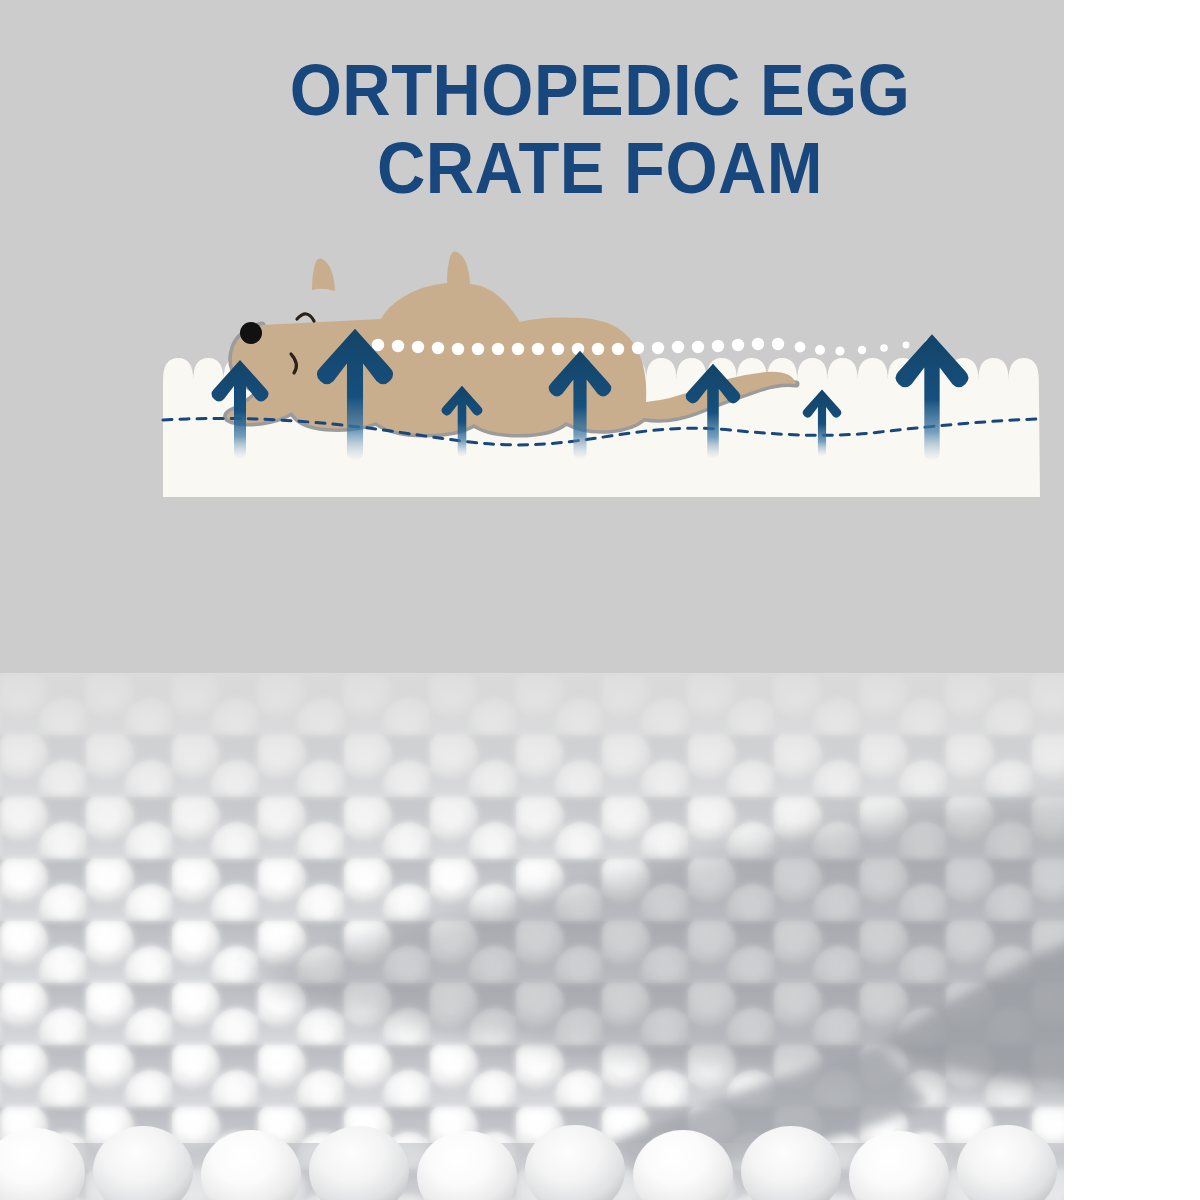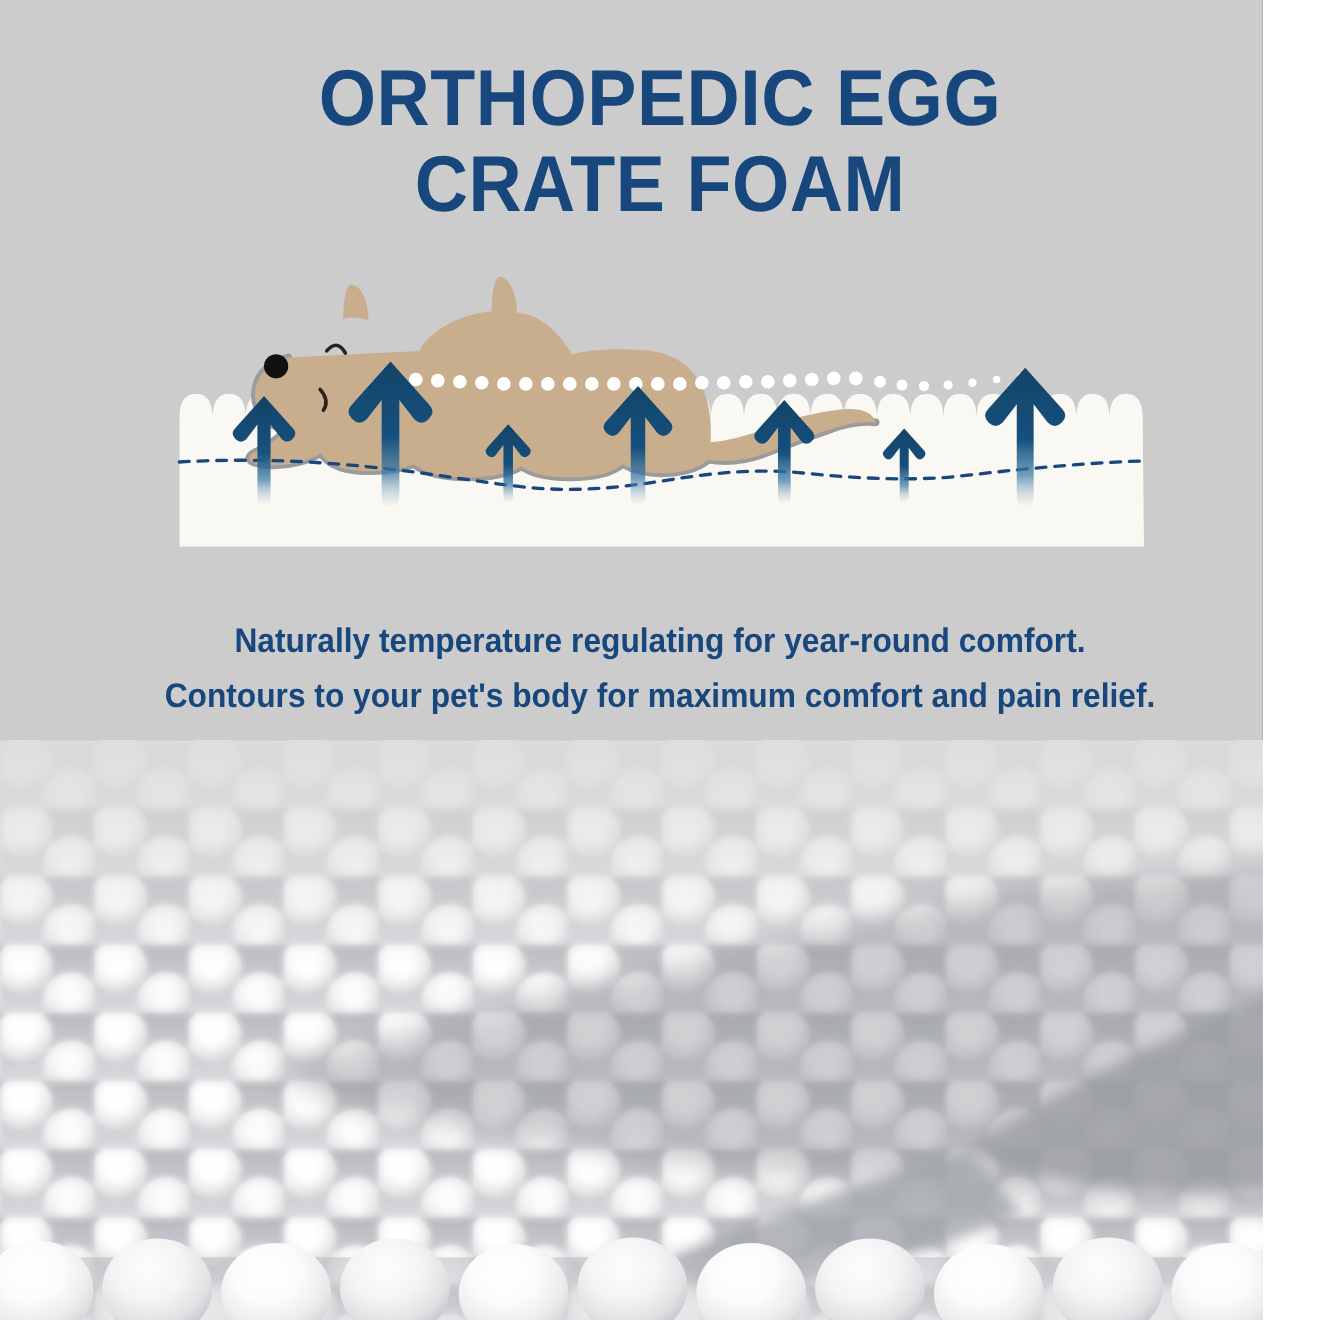--- a/index.html
+++ b/index.html
@@ -5,24 +5,24 @@
   html, body {
     margin: 0;
     padding: 0;
     background: #ffffff;
   }
   body {
     font-family: "Liberation Sans", sans-serif;
   }
   #page {
     position: relative;
-    width: 1148px;
+    width: 1064px;
     height: 1200px;
     overflow: hidden;
-    background: #7f1d1d;
+    background: #0369a1;
   }
 
   
   #top-panel {
     position: absolute;
     left: 0; top: 0;
     width: 1200px;
     height: 673px;
     background: #cccccc;
     overflow: hidden;
@@ -279,24 +279,20 @@
                    q-5,5 -10,0 q-5,-5 0,-10 Z"></path>
         </g>
         <g transform="translate(932,222) scale(1.28)">
           <path d="M0,-92 L26,-63 q5,5 0,10 q-5,5 -10,0 L6,-66 L6,0
                    q0,6 -6,6 q-6,0 -6,-6 L-6,-66 L-16,-53
                    q-5,5 -10,0 q-5,-5 0,-10 Z"></path>
         </g>
       </g>
     </svg>
 
-    <div id="captions">
-      <span class="caption-line">Naturally temperature regulating for year-round comfort.</span>
-      <span class="caption-line">Contours to your pet's body for maximum comfort and pain relief.</span>
-    </div>
   </div>
 
   <div id="photo-panel">
     <svg viewBox="0 0 1200 527" width="1200" height="527">
       <defs>
 
         <radialGradient id="bumpG" cx="42%" cy="30%" r="72%">
           <stop offset="0%" stop-color="#ffffff"></stop>
           <stop offset="42%" stop-color="#fbfbfb"></stop>
           <stop offset="74%" stop-color="#ececec"></stop>

